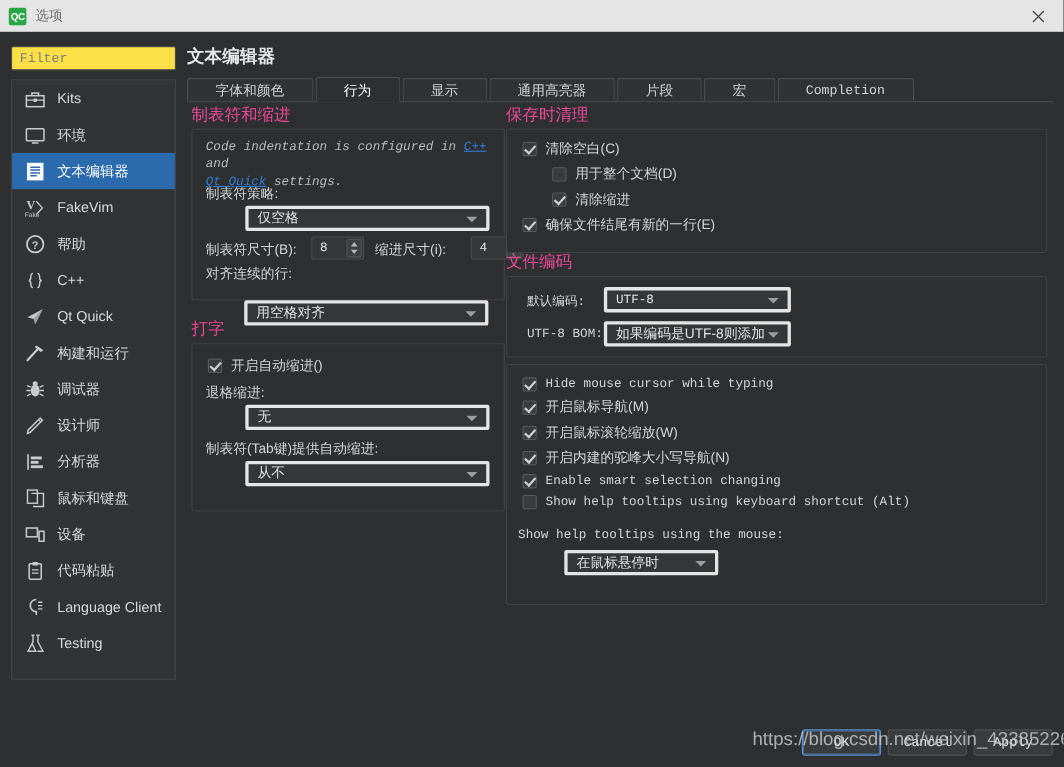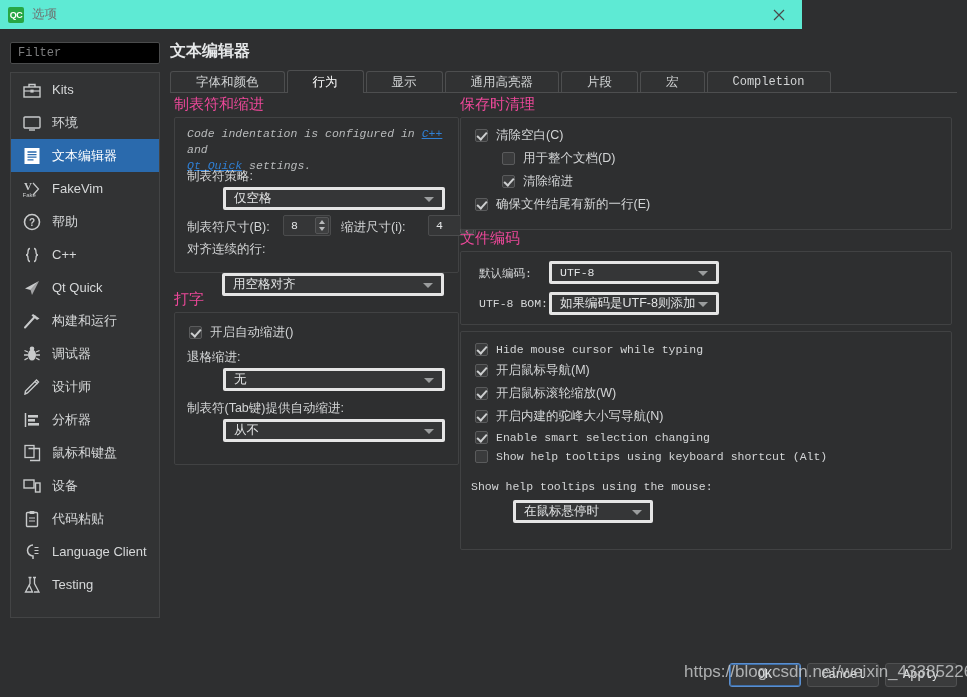--- a/index.html
+++ b/index.html
@@ -12,22 +12,22 @@
   }
   #app {
     position: relative;
     width: 967px; height: 697px;
     background: #2e2f30;
   }
 
   
   .titlebar {
     position: absolute; left: 0; top: 0;
-    width: 802px; height: 29px;
-    background: #5eead4;
+    width: 967px; height: 29px;
+    background: #e5e5e5;
     display: flex; align-items: center;
   }
   .tb-icon {
     margin-left: 8px;
     width: 16px; height: 16px;
     background: #27a745;
     border-radius: 2px;
     color: #ffffff;
     font-size: 9px; font-weight: bold;
     display: flex; align-items: center; justify-content: center;
@@ -51,21 +51,21 @@
   .body {
     position: absolute; left: 0; top: 29px;
     width: 967px; height: 668px;
     background: #2e2f30;
   }
 
   
   .filter-box {
     position: absolute; left: 10px; top: 13px;
     width: 150px; height: 22px;
-    background: #000000;
+    background: #fde047;
     border: 1px solid #4a4b4c;
     border-radius: 2px;
     display: flex; align-items: center;
   }
   .filter-box span {
     margin-left: 7px;
     font-family: "Liberation Mono", monospace;
     font-size: 12px;
     color: #7c7d7e;
   }

